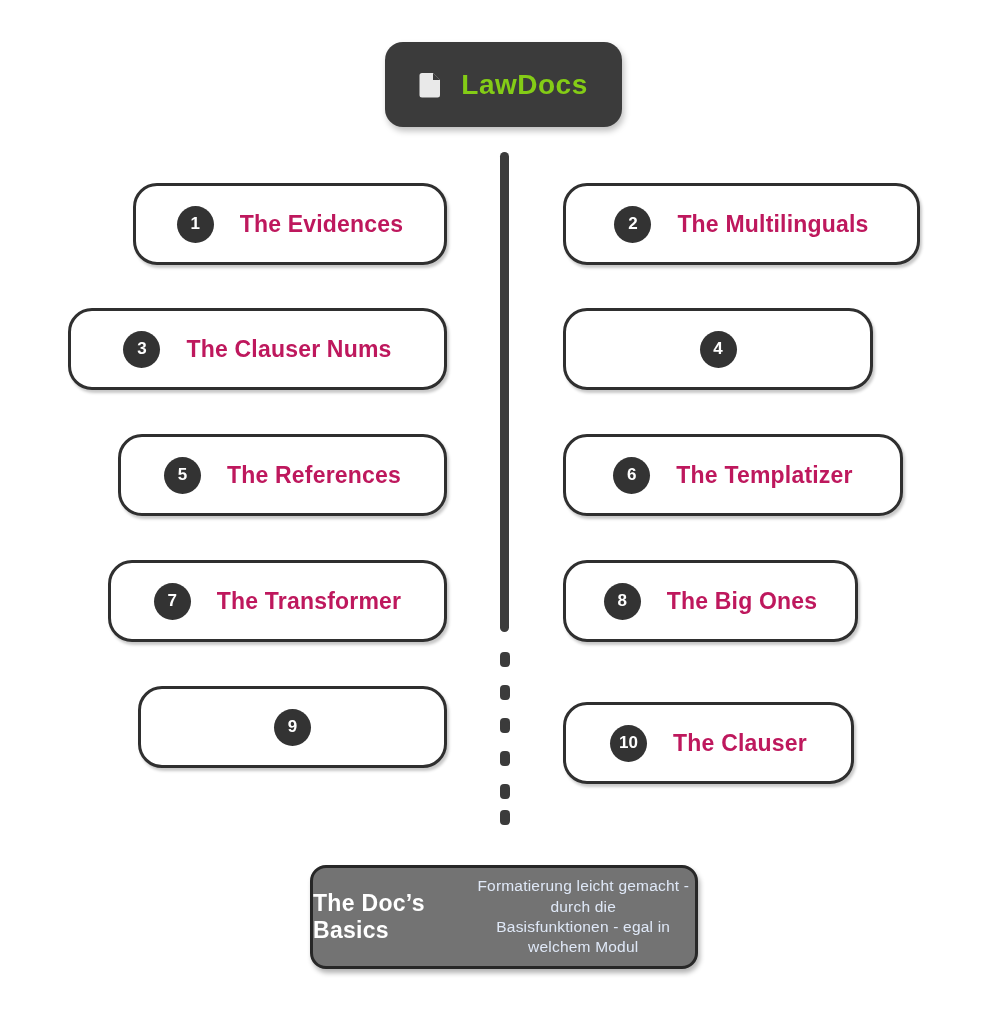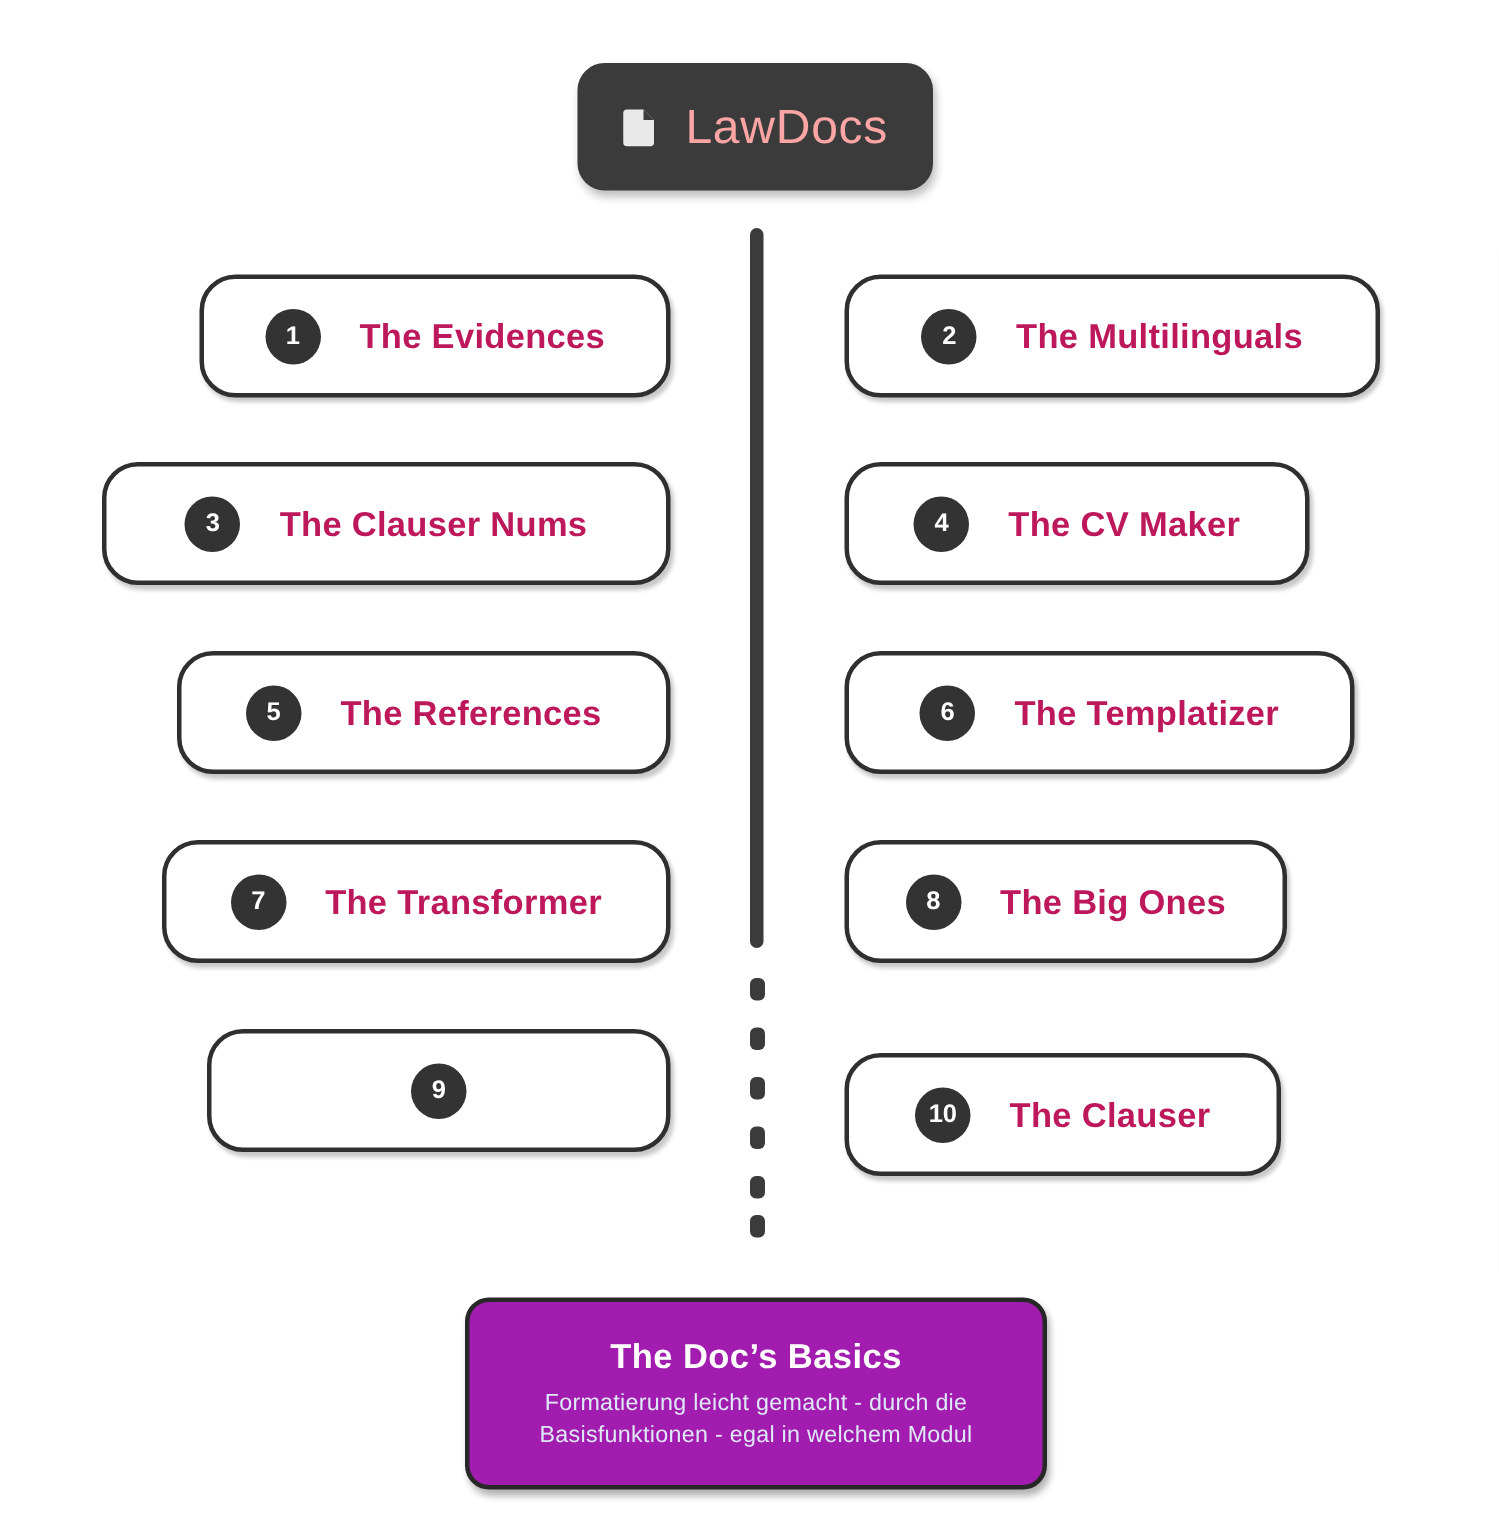--- a/index.html
+++ b/index.html
@@ -12,21 +12,21 @@
   }
   
   .header{
     position:absolute;left:385px;top:42px;width:237px;height:85px;
     background:#3b3b3b;border-radius:18px;
     display:flex;align-items:center;justify-content:center;gap:18px;
     box-shadow:2px 4px 6px rgba(0,0,0,0.25);
   }
   .header .doc-icon{display:flex;align-items:center;}
   .header .title{
-    color:#fca5a5;font-size:32px;font-weight:400;letter-spacing:0.5px;
+    color:#84cc16;font-size:28px;font-weight:700;letter-spacing:0.5px;
   }
   
   .line-solid{
     position:absolute;left:500px;top:152px;width:9px;height:480px;
     background:#3b3b3b;border-radius:6px;
   }
   .dash{
     position:absolute;left:500px;width:10px;height:15px;
     background:#3b3b3b;border-radius:4px;
   }
@@ -44,25 +44,25 @@
     background:#333333;color:#ffffff;
     display:flex;align-items:center;justify-content:center;
     font-size:17px;font-weight:700;flex:0 0 auto;
   }
   .card-label{
     color:#be185d;font-size:23px;font-weight:700;letter-spacing:0.2px;
     white-space:nowrap;
   }
   
   .footer{
-    position:absolute;left:310px;top:865px;width:388px;height:128px;
-    background:#a21caf;
+    position:absolute;left:310px;top:865px;width:388px;height:104px;
+    background:#737373;
     border:3px solid #272727;border-radius:16px;
     box-sizing:border-box;
-    display:flex;flex-direction:column;align-items:center;justify-content:center;
+    display:flex;align-items:center;justify-content:center;
     gap:8px;
     box-shadow:2px 4px 5px rgba(0,0,0,0.3);
   }
   .footer-title{
     color:#ffffff;font-size:23px;font-weight:700;letter-spacing:0.3px;
   }
   .footer-sub{
     color:#dfe8f7;font-size:15.5px;font-weight:400;
     text-align:center;line-height:1.32;letter-spacing:0.2px;
   }
@@ -109,21 +109,20 @@
   <div class="card" style="left:138px;top:686px;width:309px;">
     <span class="badge">9</span>
   </div>
 
   <div class="card" style="left:563px;top:183px;width:357px;">
     <span class="badge">2</span>
     <span class="card-label">The Multilinguals</span>
   </div>
   <div class="card" style="left:563px;top:308px;width:310px;">
     <span class="badge">4</span>
-    <span class="card-label">The CV Maker</span>
   </div>
   <div class="card" style="left:563px;top:434px;width:340px;">
     <span class="badge">6</span>
     <span class="card-label">The Templatizer</span>
   </div>
   <div class="card" style="left:563px;top:560px;width:295px;">
     <span class="badge">8</span>
     <span class="card-label">The Big Ones</span>
   </div>
   <div class="card" style="left:563px;top:702px;width:291px;">

